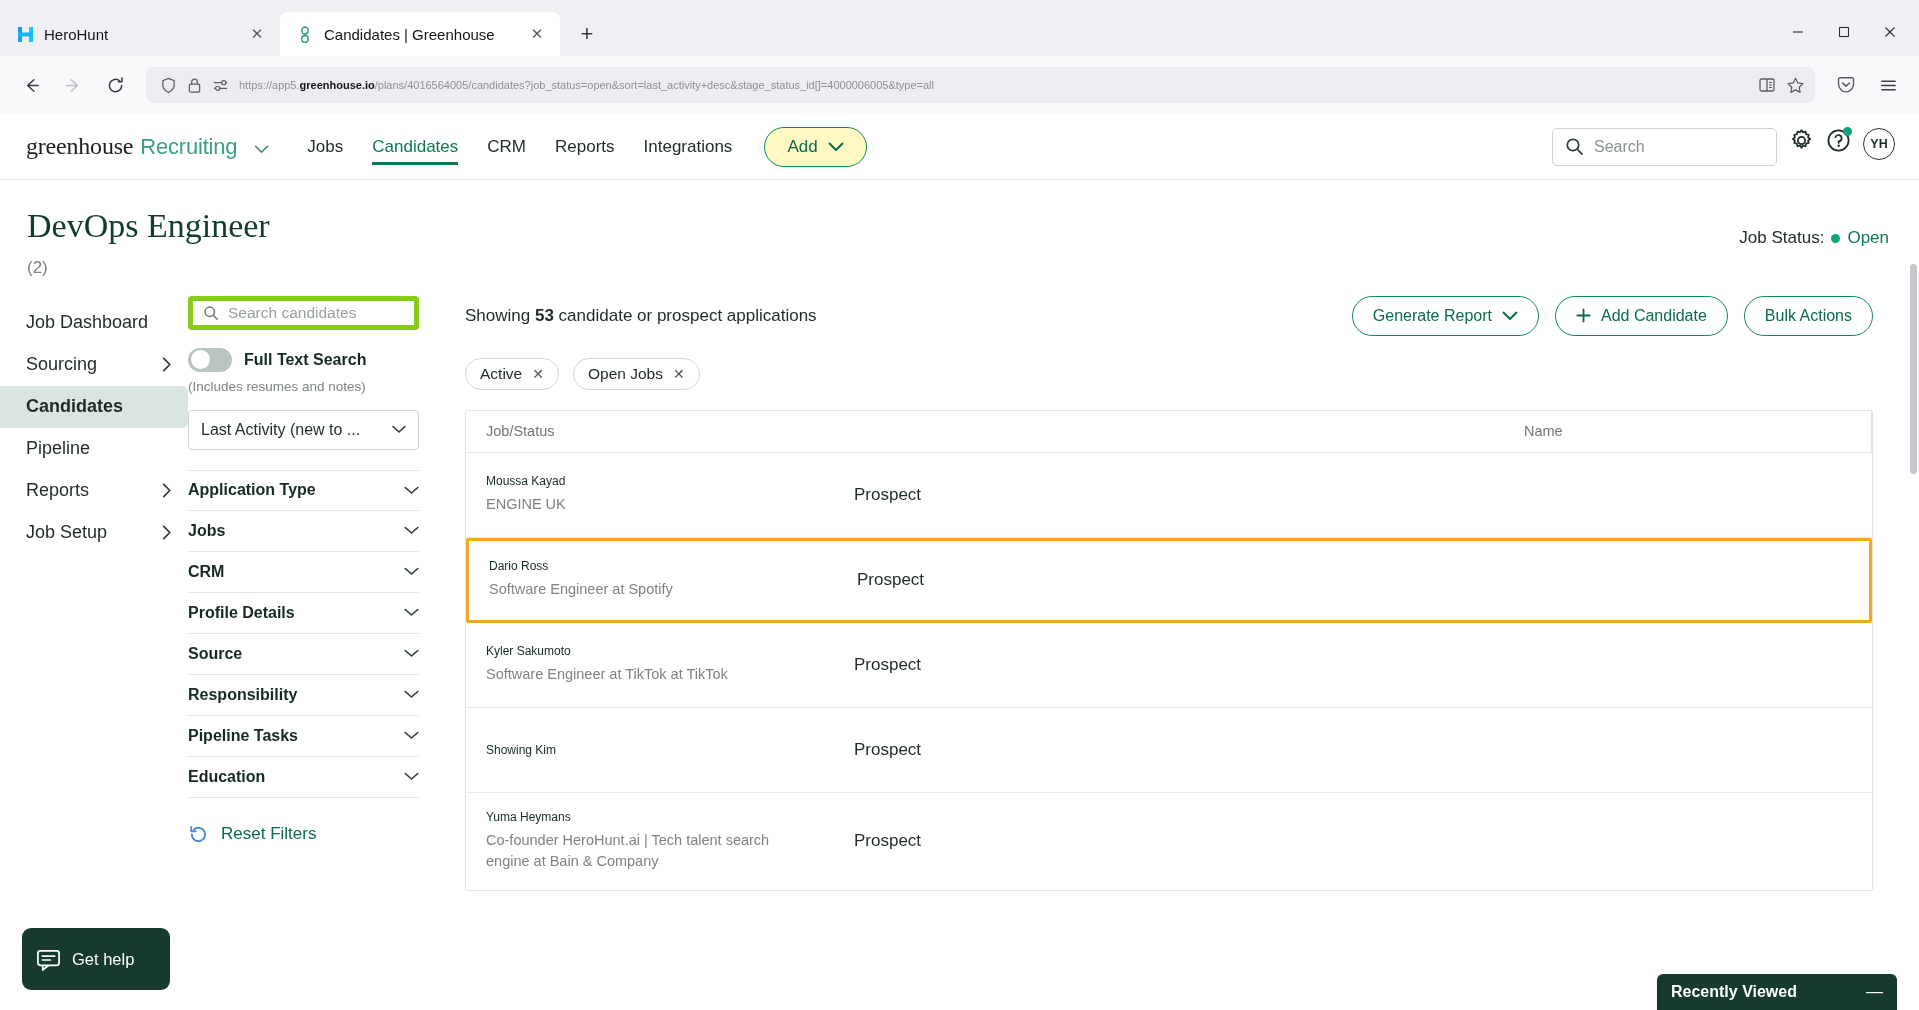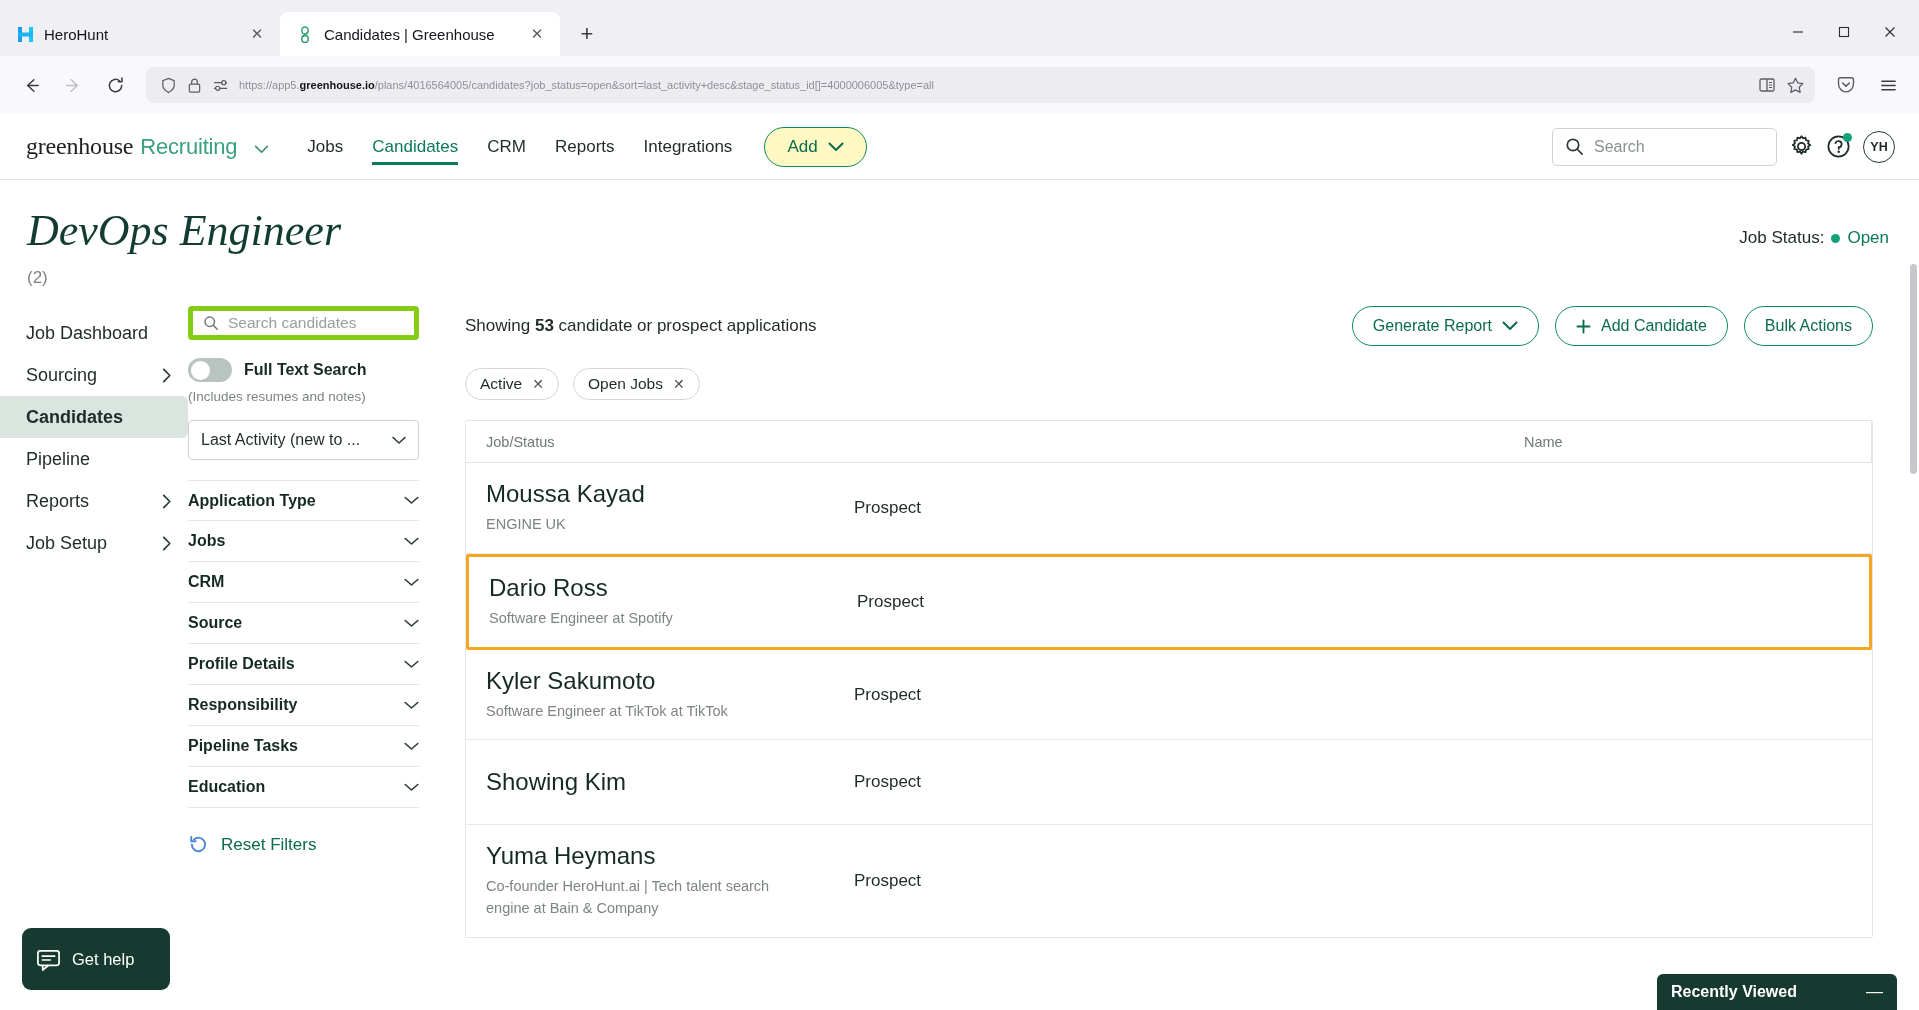--- a/index.html
+++ b/index.html
@@ -96,21 +96,21 @@
   .gh-navlink.active::after {
     content: ""; position: absolute; left: 0; right: 0; bottom: -4px;
     height: 2.5px; background: #0b7a5a;
   }
   .gh-add-btn {
     margin-left: 32px; height: 40px; padding: 0 22px;
     border: 1.5px solid #0f8b63; border-radius: 22px;
     display: flex; align-items: center; gap: 10px;
     color: #0b6b4e; font-size: 17px; background: #fef9c3;
   }
-  .gh-topnav-right { margin-left: auto; display: flex; align-items: center; gap: 12px; }
+  .gh-topnav-right { margin-left: auto; display: flex; align-items: flex-start; gap: 12px; }
   .gh-search {
     width: 225px; height: 38px; border: 1px solid #cfd4d2; border-radius: 5px;
     display: flex; align-items: center; gap: 10px; padding: 0 12px;
   }
   .gh-search-ph { font-size: 16px; color: #8a918e; }
   .gh-help-wrap { position: relative; }
   .gh-help-dot {
     position: absolute; top: -1px; right: -1px; width: 9px; height: 9px;
     background: #12a27a; border-radius: 50%;
   }
@@ -119,21 +119,21 @@
     border: 1.5px solid #2b3b37; display: flex; align-items: center;
     justify-content: center; font-size: 12.5px; color: #1f2b29; font-weight: 600;
   }
 
   .gh-header {
     padding: 28px 30px 0 27px; display: flex; align-items: flex-start;
     background: #fff;
   }
   .gh-title {
     font-family: "Liberation Serif", serif;
-    font-size: 44px; color: #123b32; line-height: 1.05; font-weight: 400; font-style: italic;
+    font-size: 34px; color: #123b32; line-height: 1.05; font-weight: 400;
   }
   .gh-subcount { font-size: 17px; color: #7d8481; margin-top: 14px; }
   .gh-status {
     margin-left: auto; font-size: 17px; color: #1f2b29;
     display: flex; align-items: center; gap: 7px; margin-top: 20px;
   }
   .gh-status .dot { width: 9px; height: 9px; border-radius: 50%; background: #12a27a; }
   .gh-status .val { color: #0b7a5a; }
 
   .gh-body { display: flex; padding: 18px 8px 0 0; }
@@ -215,21 +215,21 @@
   .gh-th.c-job { flex: 1; }
   .gh-row {
     display: flex; min-height: 85px; border-bottom: 1px solid #e9ecea;
     background: #fff; position: relative;
   }
   .gh-row:last-child { border-bottom: none; }
   .gh-row.highlighted { border: 3px solid #f5a623; border-radius: 2px; z-index: 2; }
   .gh-cell { padding: 17px 20px; display: flex; flex-direction: column; justify-content: center; }
   .gh-cell.c-name { width: 368px; flex: 0 0 368px; }
   .gh-cell.c-job { flex: 1; }
-  .cand-name { font-size: 24px; color: #152a24; }
+  .cand-name { font-size: 12px; color: #152a24; }
   .cand-sub { font-size: 14.5px; color: #7d8481; margin-top: 6px; line-height: 1.5; }
   .cand-status { font-size: 17px; color: #1f2b29; }
 
   
   .get-help {
     position: absolute; left: 22px; bottom: 20px; width: 148px; height: 62px;
     background: #163a30; border-radius: 9px; display: flex; align-items: center;
     gap: 11px; padding: 0 14px; color: #fff; font-size: 16.5px;
   }
   .recently-viewed {
@@ -526,29 +526,29 @@
         </div>
         <div class="f-acc">
           <span>CRM</span>
           <span class="chev">
               <svg width="15" height="9" viewBox="0 0 15 9">
                 <path d="M1.2 1.5 L7.5 7 L13.8 1.5" fill="none" stroke="#2b3b37" stroke-width="1.6" stroke-linecap="round" stroke-linejoin="round"></path>
               </svg>
             </span>
         </div>
         <div class="f-acc">
-          <span>Source</span>
+          <span>Profile Details</span>
           <span class="chev">
               <svg width="15" height="9" viewBox="0 0 15 9">
                 <path d="M1.2 1.5 L7.5 7 L13.8 1.5" fill="none" stroke="#2b3b37" stroke-width="1.6" stroke-linecap="round" stroke-linejoin="round"></path>
               </svg>
             </span>
         </div>
         <div class="f-acc">
-          <span>Profile Details</span>
+          <span>Source</span>
           <span class="chev">
               <svg width="15" height="9" viewBox="0 0 15 9">
                 <path d="M1.2 1.5 L7.5 7 L13.8 1.5" fill="none" stroke="#2b3b37" stroke-width="1.6" stroke-linecap="round" stroke-linejoin="round"></path>
               </svg>
             </span>
         </div>
         <div class="f-acc">
           <span>Responsibility</span>
           <span class="chev">
               <svg width="15" height="9" viewBox="0 0 15 9">

